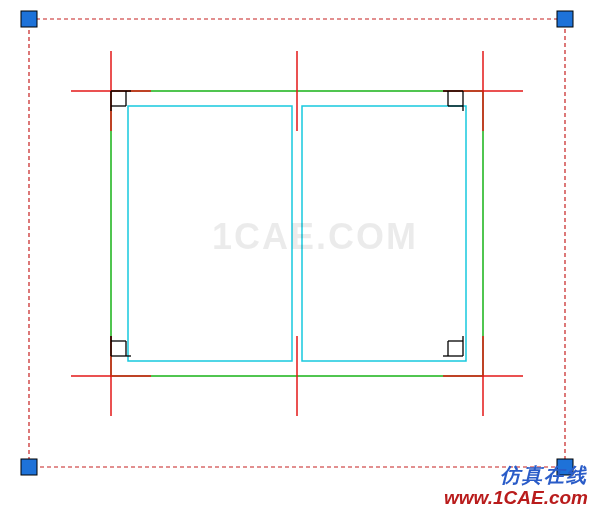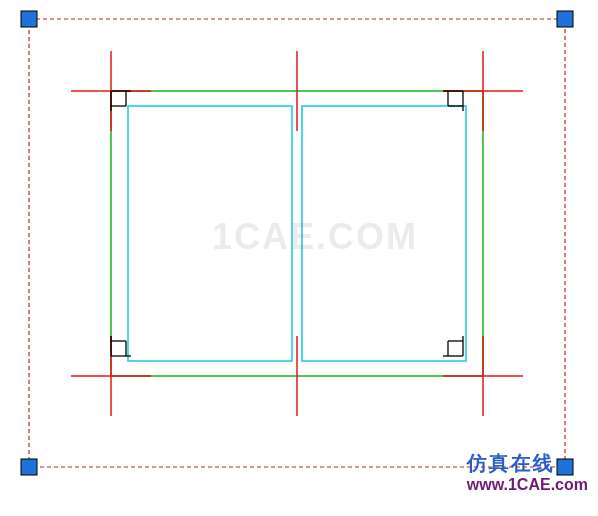--- a/index.html
+++ b/index.html
@@ -22,32 +22,34 @@
     font-size: 36px;
     font-weight: bold;
     letter-spacing: 2px;
     color: rgba(0,0,0,0.08);
     user-select: none;
     pointer-events: none;
   }
   .branding {
     position: absolute;
     right: 10px;
-    bottom: 22px;
+    bottom: 6px;
+    text-align: right;
     line-height: 1.2;
+    font-style: italic;
   }
   .branding .cn {
     color: #2a5cc8;
     font-size: 20px;
     font-weight: bold;
     letter-spacing: 2px;
   }
   .branding .url {
-    color: #701a75;
-    font-size: 16px;
+    color: #b91c1c;
+    font-size: 19px;
     font-weight: bold;
   }
 </style>
 </head>
 <body>
 
 <svg class="canvas" width="598" height="516" xmlns="http://www.w3.org/2000/svg">
 
   <rect id="sel-rect" fill="none" stroke-width="1.2" stroke-dasharray="4 3" x="29" y="19" width="536" height="448" stroke="#c62121"></rect>
 

